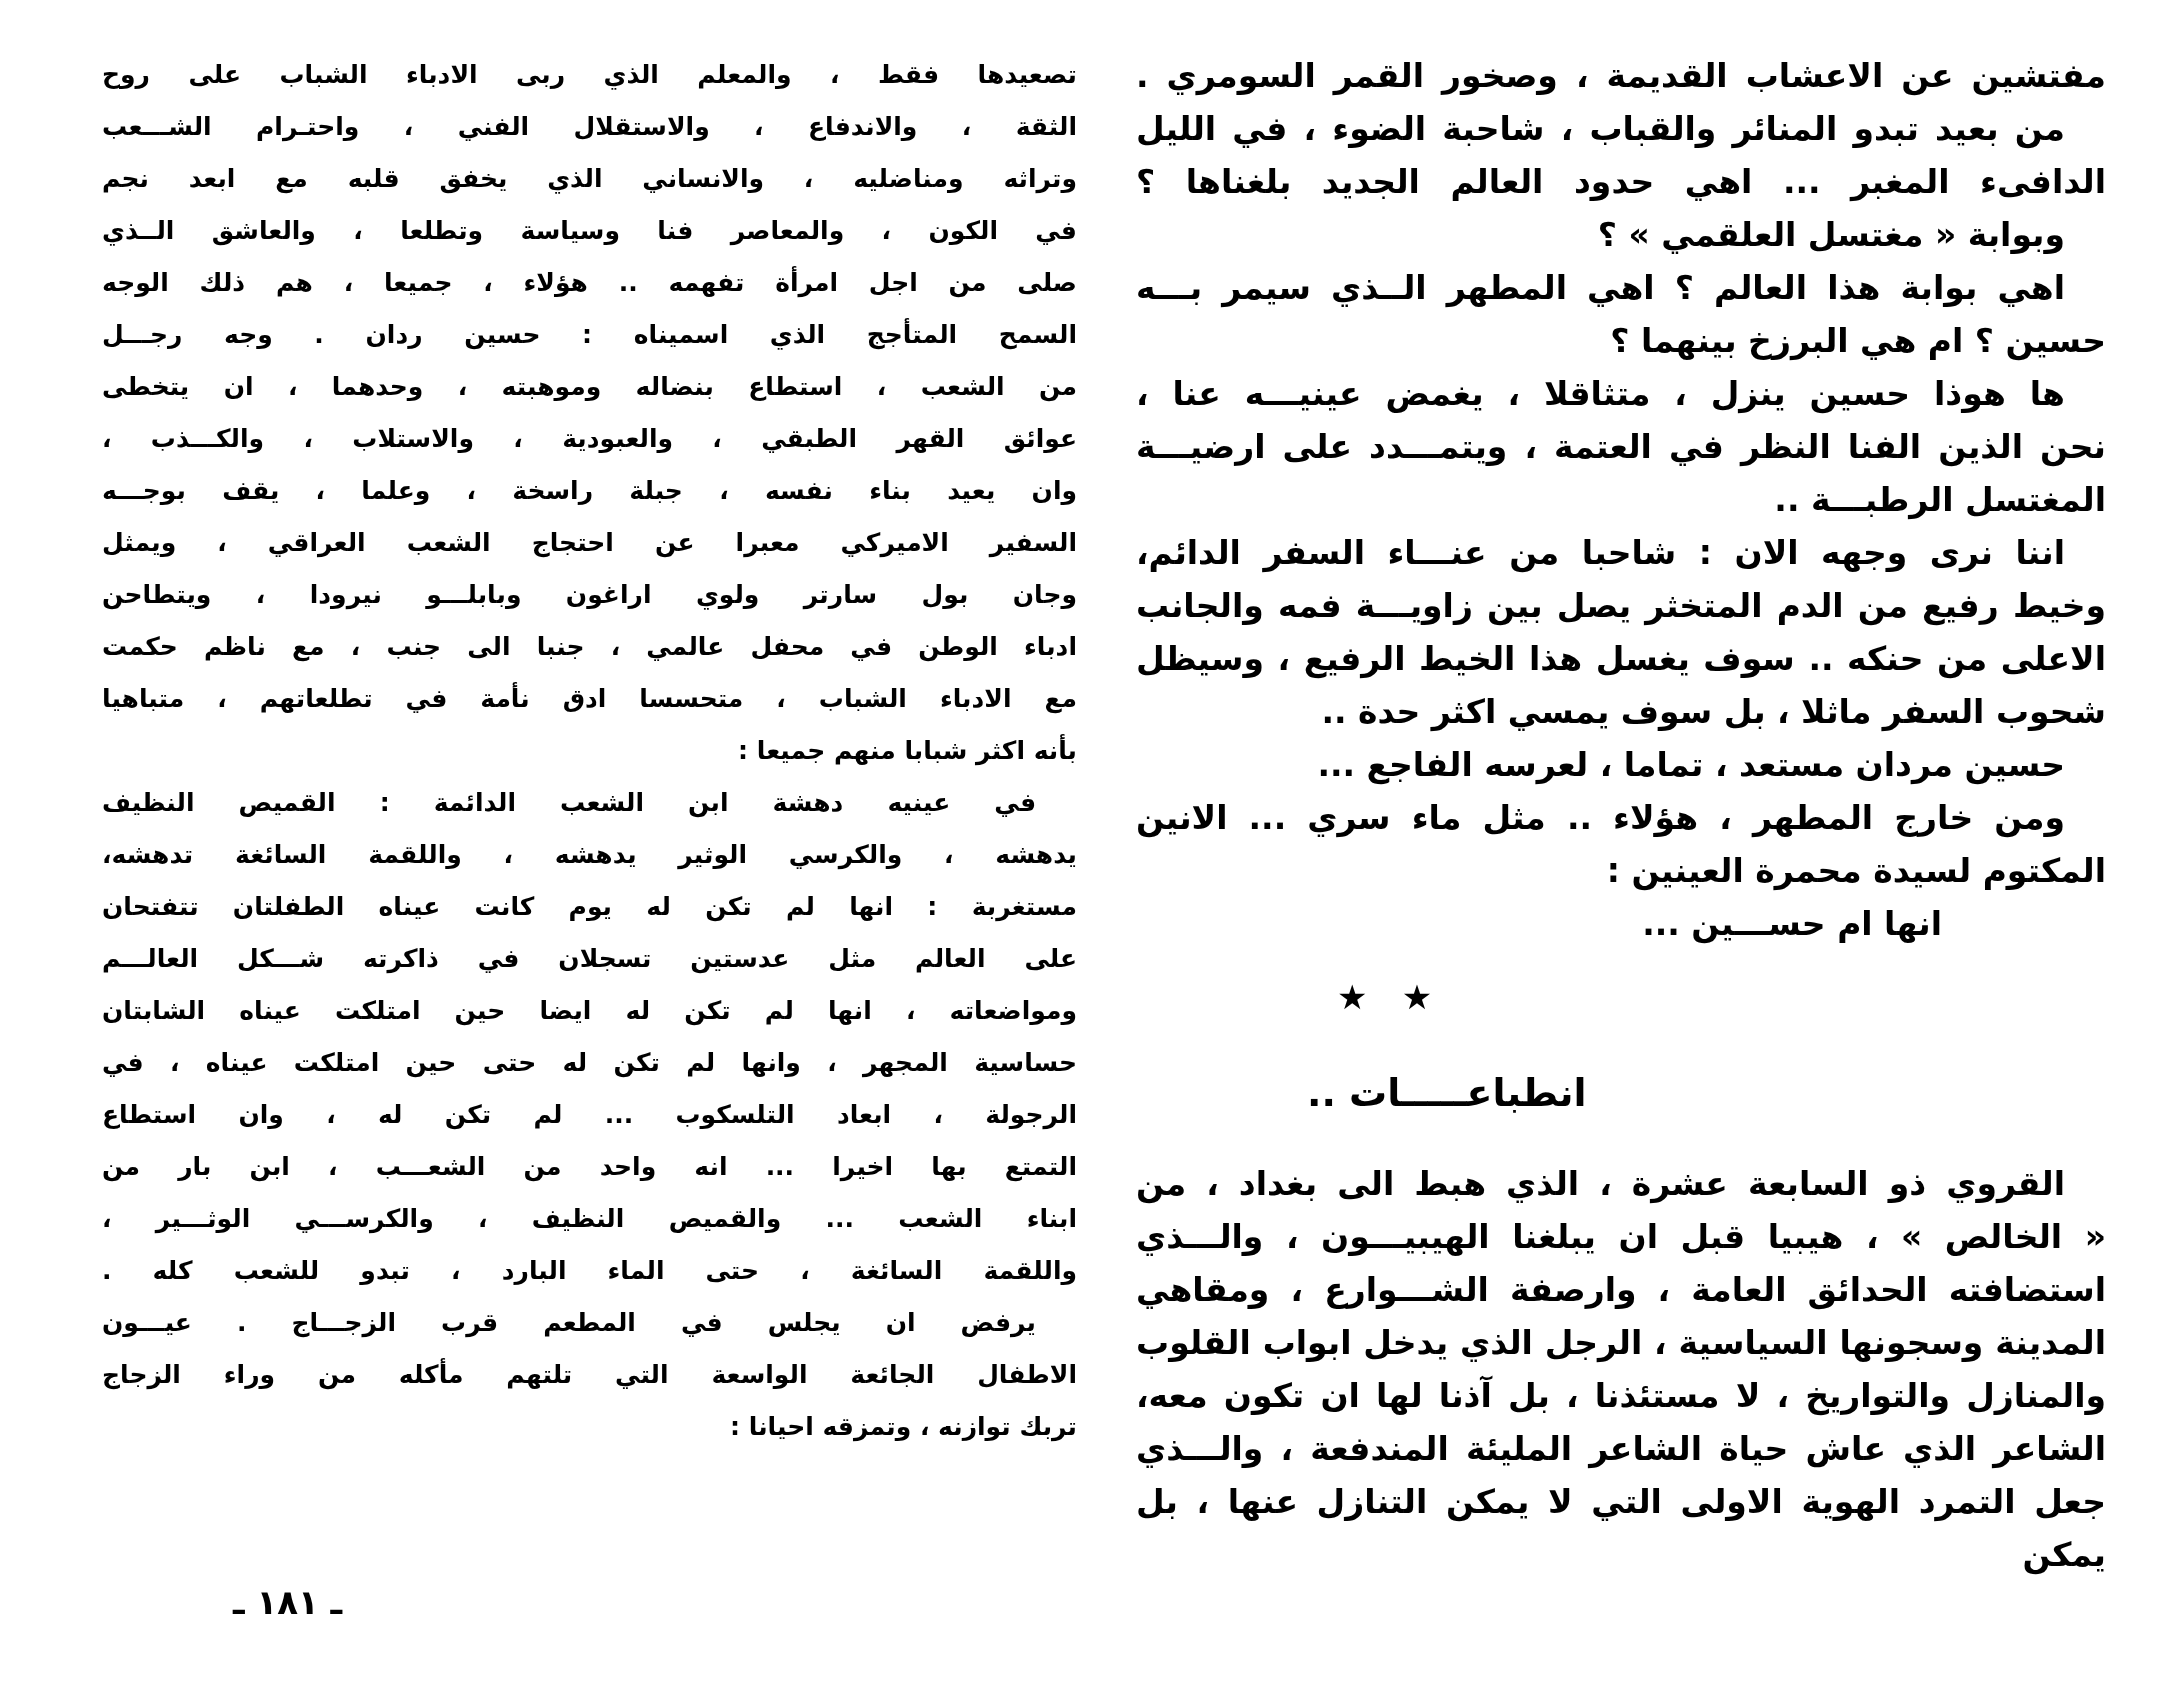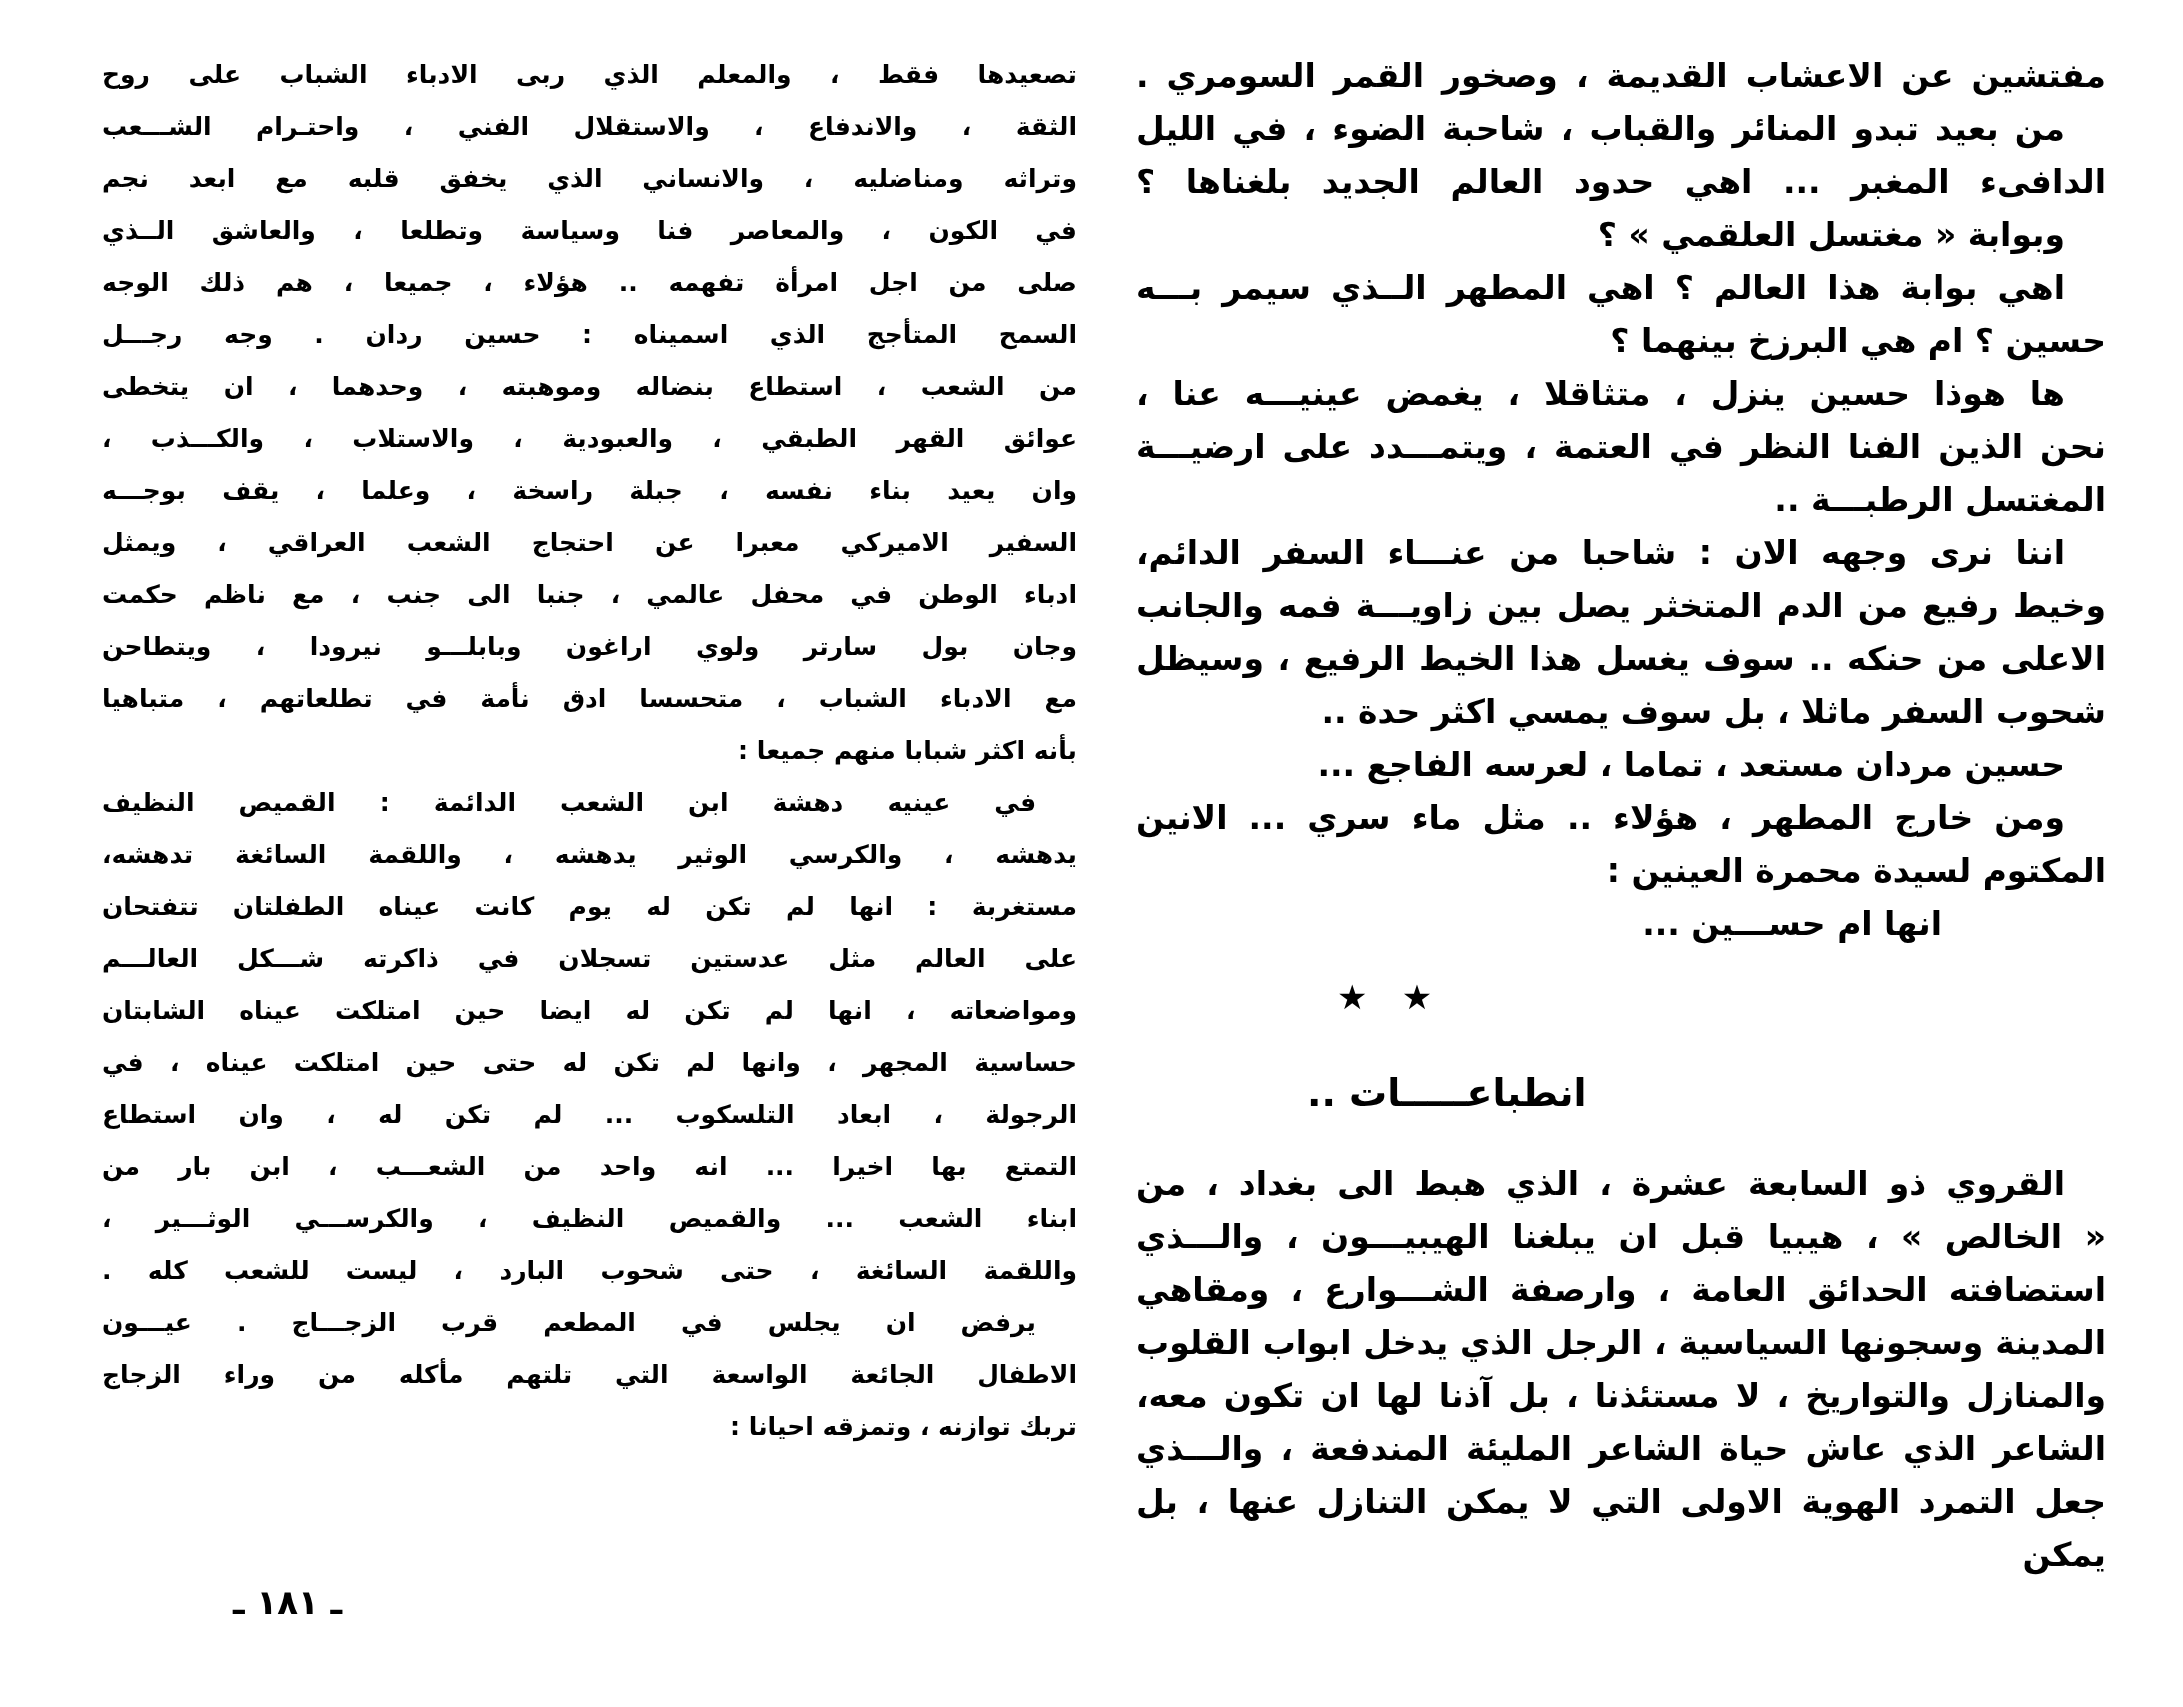--- a/index.html
+++ b/index.html
@@ -126,34 +126,34 @@
         <div class="line j">تصعيدها فقط ، والمعلم الذي ربى الادباء الشباب على روح</div>
         <div class="line j">الثقة ، والاندفاع ،  والاستقلال الفني ، واحتـرام الشـــعب</div>
         <div class="line j">وتراثه ومناضليه ، والانساني الذي يخفق قلبه مع ابعد نجم</div>
         <div class="line j">في الكون ، والمعاصر فنا وسياسة وتطلعا ، والعاشق الــذي</div>
         <div class="line j">صلى من اجل امرأة تفهمه .. هؤلاء ، جميعا ، هم ذلك الوجه</div>
         <div class="line j">السمح المتأجج الذي اسميناه : حسين ردان . وجه رجـــل</div>
         <div class="line j">من الشعب ، استطاع بنضاله وموهبته ، وحدهما ، ان يتخطى</div>
         <div class="line j">عوائق القهر الطبقي ، والعبودية ، والاستلاب ، والكـــذب ،</div>
         <div class="line j">وان يعيد بناء نفسه ، جبلة راسخة ، وعلما ، يقف بوجـــه</div>
         <div class="line j">السفير الاميركي معبرا عن  احتجاج الشعب العراقي ، ويمثل</div>
+        <div class="line j">وجان بول سارتر ولوي اراغون وبابلـــو نيرودا ، ويتطاحن</div>
         <div class="line j">ادباء الوطن في محفل عالمي ، جنبا الى جنب ، مع ناظم حكمت</div>
-        <div class="line j">وجان بول سارتر ولوي اراغون وبابلـــو نيرودا ، ويتطاحن</div>
         <div class="line j">مع الادباء الشباب ، متحسسا ادق نأمة في تطلعاتهم ، متباهيا</div>
         <div class="line r">بأنه اكثر شبابا منهم جميعا :</div>
         <div class="line ji">في عينيه دهشة ابن الشعب الدائمة : القميص النظيف</div>
         <div class="line j">يدهشه ، والكرسي الوثير يدهشه ، واللقمة السائغة تدهشه،</div>
         <div class="line j">مستغربة : انها لم تكن له يوم كانت عيناه الطفلتان تتفتحان</div>
         <div class="line j">على العالم مثل عدستين تسجلان في ذاكرته شـــكل العالـــم</div>
         <div class="line j">ومواضعاته ، انها لم تكن له ايضا حين امتلكت عيناه الشابتان</div>
         <div class="line j">حساسية المجهر ، وانها لم تكن له حتى حين امتلكت عيناه ، في</div>
         <div class="line j">الرجولة ، ابعاد التلسكوب  ... لم تكن له ، وان استطاع</div>
         <div class="line j">التمتع بها اخيرا ... انه واحد من الشعـــب ، ابن بار من</div>
         <div class="line j">ابناء الشعب ... والقميص النظيف ، والكرســـي الوثـــير ،</div>
-        <div class="line j">واللقمة السائغة ، حتى شحوب البارد ، ليست للشعب كله .</div>
+        <div class="line j">واللقمة السائغة ، حتى الماء البارد ، تبدو للشعب كله .</div>
         <div class="line ji">يرفض ان يجلس في المطعم قرب الزجـــاج .  عيـــون</div>
         <div class="line j">الاطفال الجائعة الواسعة التي تلتهم مأكله من وراء الزجاج</div>
         <div class="line r">تربك توازنه ، وتمزقه احيانا :</div>
       </div>
   </section>
 
   <div class="page-number">ـ ١٨١ ـ</div>
 
 </div>
 

